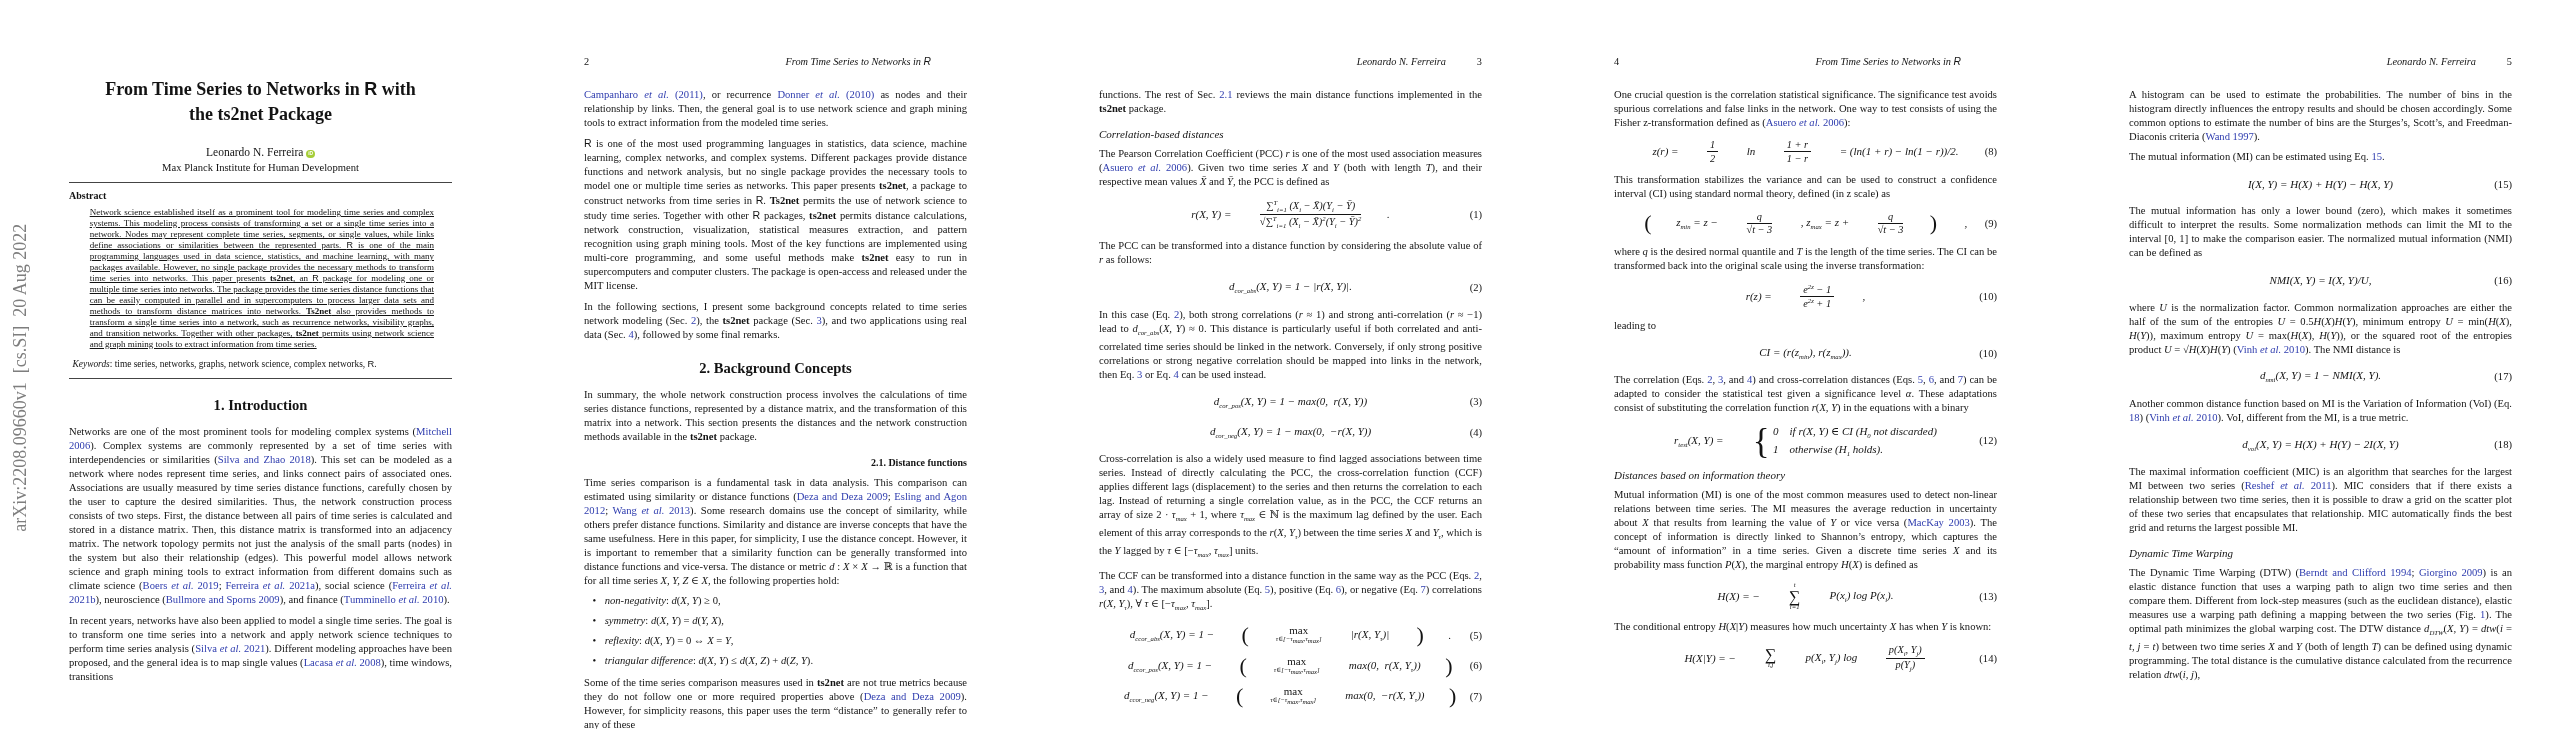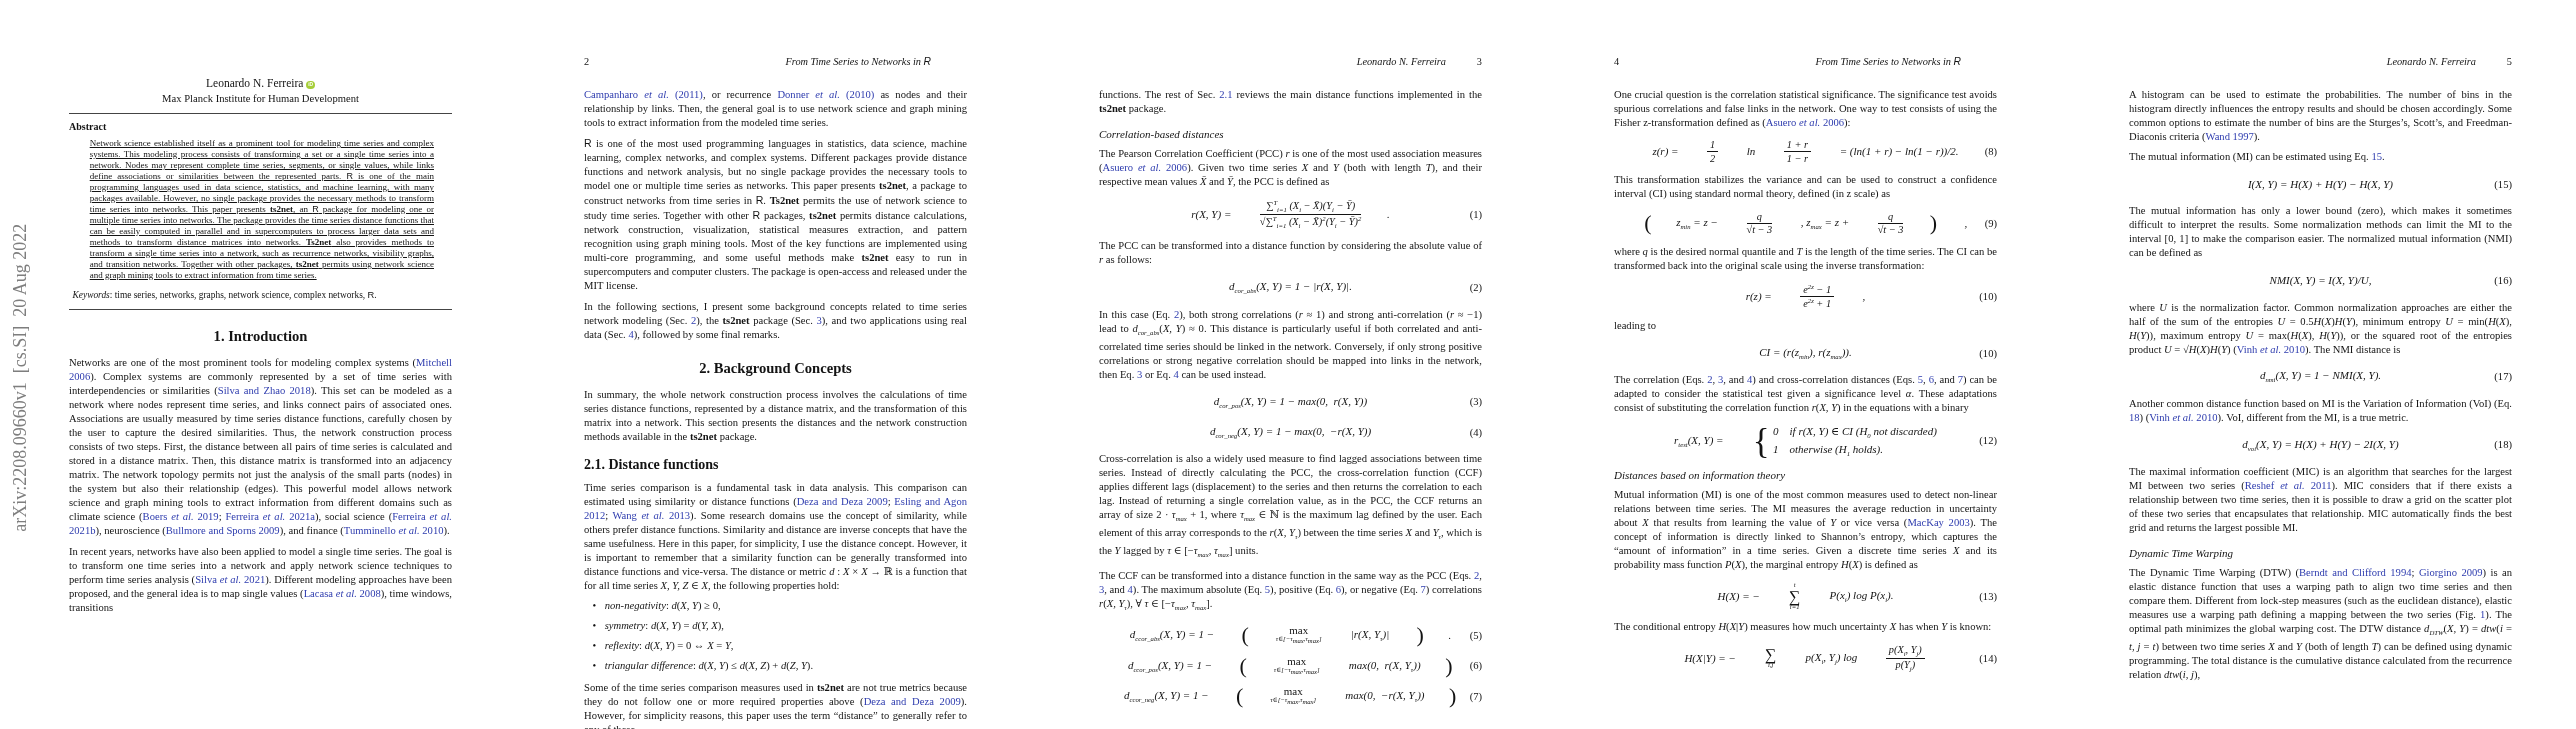--- a/index.html
+++ b/index.html
@@ -21,21 +21,21 @@
   .orcid{display:inline-block;width:8.5px;height:8.5px;border-radius:50%;
          background:var(--orcid);color:#fff;font-family:"Liberation Sans",sans-serif;
          font-size:4.9px;font-weight:bold;line-height:8.5px;text-align:center;
          vertical-align:1.2px;margin-left:3px;}
   .affiliation{font-size:10.6px;text-align:center;margin-top:3.6px;}
   .rule{border-top:0.9px solid #444;margin:9px 0 6px 0;}
   .abstract-heading{font-size:10px;font-weight:bold;margin:7.3px 0 6px 0;}
   .abstract{font-size:9px;line-height:11px;text-align:justify;margin:0 18px 8.5px 20.7px;text-decoration:underline;}
   .keywords{font-size:9.4px;margin:6px 0 1.2px 3.6px;}
   .section{font-size:14.6px;font-weight:bold;text-align:center;margin:18px 0 11px 0;}
-  .subsection{font-size:14px;font-weight:bold;text-align:left;margin:13.4px 0 7.3px 0;}
+  .subsection{font-size:10px;font-weight:bold;text-align:right;margin:13.4px 0 7.3px 0;}
   .subsubsection{font-size:11px;font-style:italic;text-align:left;margin:12px 0 7.3px 0;}
   .para{font-size:10.6px;line-height:14px;text-align:justify;margin:0 0 6.7px 0;}
   .bullets{margin:2.4px 0 7.3px 0;}
   .bullet-item{font-size:10.6px;line-height:14px;margin:0 0 6px 8.5px;}
   .bullet-item::before{content:"•";margin-right:8.5px;}
   .sf{font-family:"Liberation Sans","DejaVu Sans",sans-serif;}
   .cite{color:var(--link);cursor:pointer;}
   .eq{position:relative;display:flex;justify-content:center;align-items:center;
       font-style:italic;font-size:11px;margin:9.7px 0;min-height:20.7px;gap:24px;}
   .eqnum{position:absolute;right:0;font-style:normal;font-size:10.6px;}
@@ -61,20 +61,24 @@
 
 <div id="pages">
   <div class="page">
     <div class="watermark">arXiv:2208.09660v1  [cs.SI]  20 Aug 2022</div>
     <div class="pg-header" style="visibility: hidden;">
       <span class="hl"></span>
       <span class="hc"></span>
       <span class="hrn"></span>
     </div>
     <div class="content">
+        <div class="title">
+          <div>From Time Series to Networks in <span class="sf">R</span> with</div>
+          <div>the ts2net Package</div>
+        </div>
         <div class="author">Leonardo N. Ferreira<span class="orcid">iD</span></div>
         <div class="affiliation">Max Planck Institute for Human Development</div>
         <div class="rule"></div>
         <div class="abstract-heading">Abstract</div>
         <div class="abstract">Network science established itself as a prominent tool for modeling time series and complex systems. This modeling process consists of transforming a set or a single time series into a network. Nodes may represent complete time series, segments, or single values, while links define associations or similarities between the represented parts. <span class="sf">R</span> is one of the main programming languages used in data science, statistics, and machine learning, with many packages available. However, no single package provides the necessary methods to transform time series into networks. This paper presents <b>ts2net</b>, an <span class="sf">R</span> package for modeling one or multiple time series into networks. The package provides the time series distance functions that can be easily computed in parallel and in supercomputers to process larger data sets and methods to transform distance matrices into networks. <b>Ts2net</b> also provides methods to transform a single time series into a network, such as recurrence networks, visibility graphs, and transition networks. Together with other packages, <b>ts2net</b> permits using network science and graph mining tools to extract information from time series.</div>
         <div class="keywords"><i>Keywords</i>: time series, networks, graphs, network science, complex networks, <span class="sf">R</span>.</div>
         <div class="rule"></div>
         <div class="section">1. Introduction</div>
         <div class="para">Networks are one of the most prominent tools for modeling complex systems (<span class="cite">Mitchell 2006</span>). Complex systems are commonly represented by a set of time series with interdependencies or similarities (<span class="cite">Silva and Zhao 2018</span>). This set can be modeled as a network where nodes represent time series, and links connect pairs of associated ones. Associations are usually measured by time series distance functions, carefully chosen by the user to capture the desired similarities. Thus, the network construction process consists of two steps. First, the distance between all pairs of time series is calculated and stored in a distance matrix. Then, this distance matrix is transformed into an adjacency matrix. The network topology permits not just the analysis of the small parts (nodes) in the system but also their relationship (edges). This powerful model allows network science and graph mining tools to extract information from different domains such as climate science (<span class="cite">Boers <i>et al.</i> 2019</span>; <span class="cite">Ferreira <i>et al.</i> 2021a</span>), social science (<span class="cite">Ferreira <i>et al.</i> 2021b</span>), neuroscience (<span class="cite">Bullmore and Sporns 2009</span>), and finance (<span class="cite">Tumminello <i>et al.</i> 2010</span>).</div>
         <div class="para">In recent years, networks have also been applied to model a single time series. The goal is to transform one time series into a network and apply network science techniques to perform time series analysis (<span class="cite">Silva <i>et al.</i> 2021</span>). Different modeling approaches have been proposed, and the general idea is to map single values (<span class="cite">Lacasa <i>et al.</i> 2008</span>), time windows, transitions</div>

